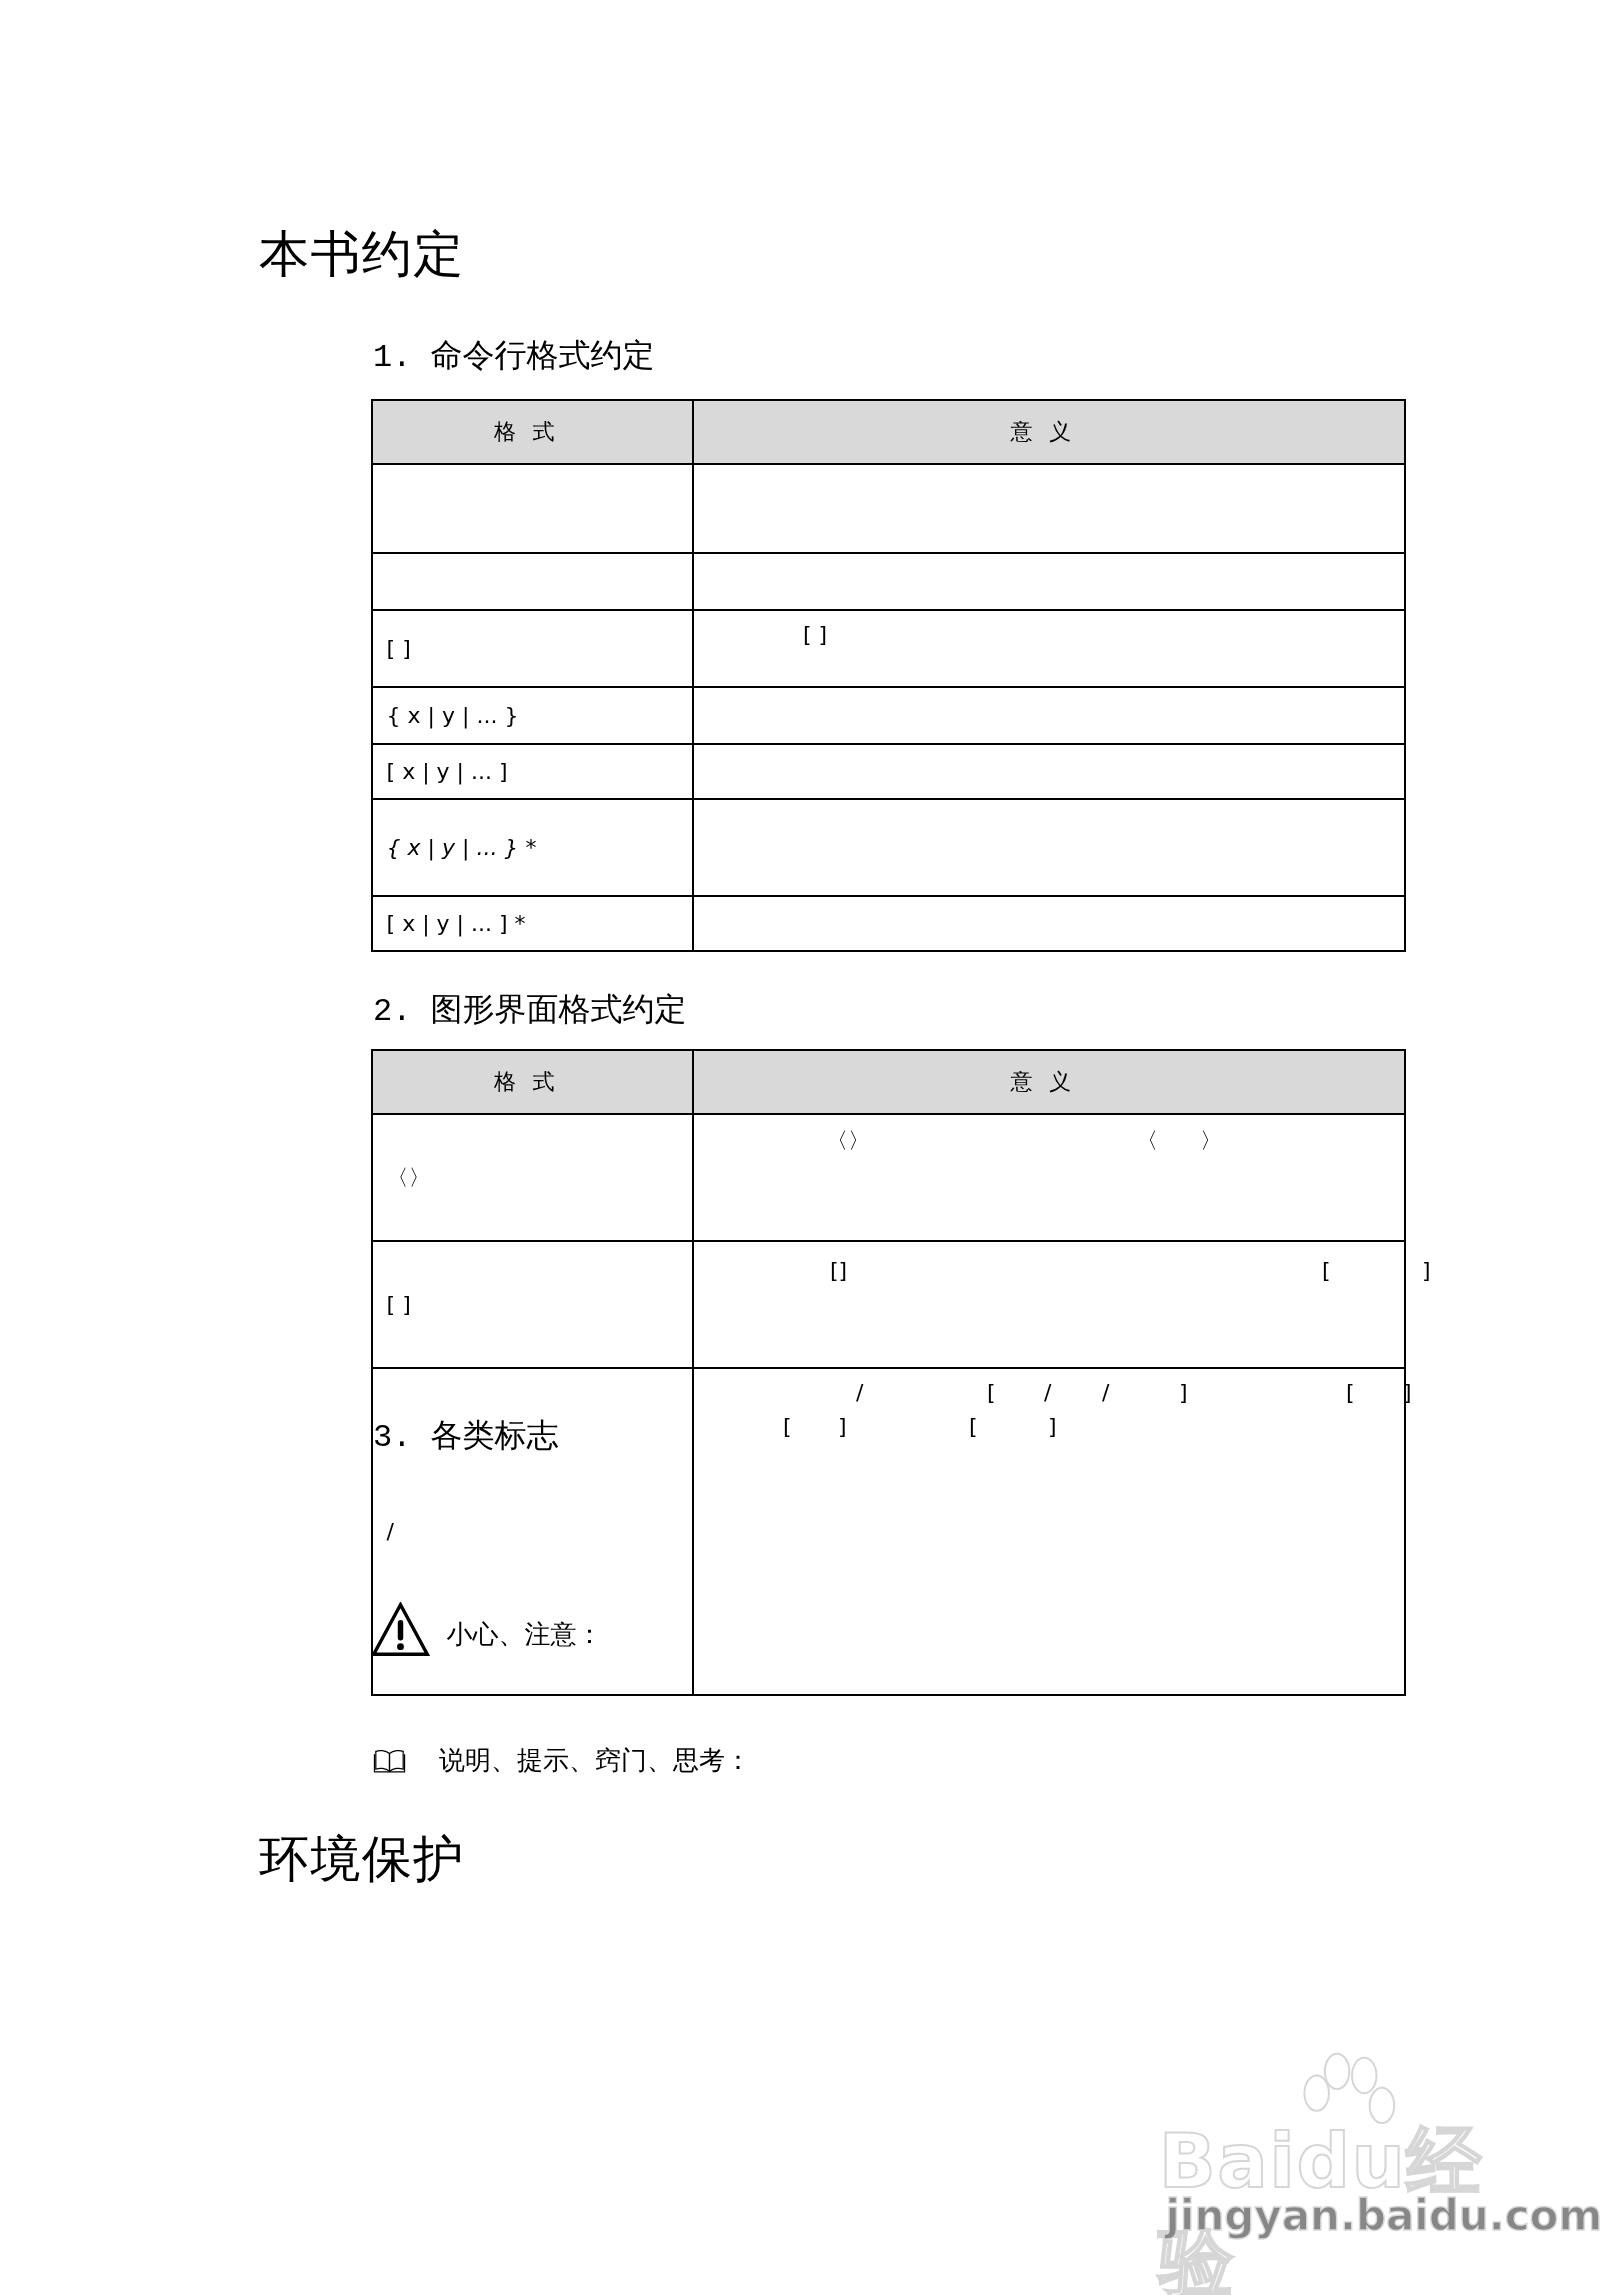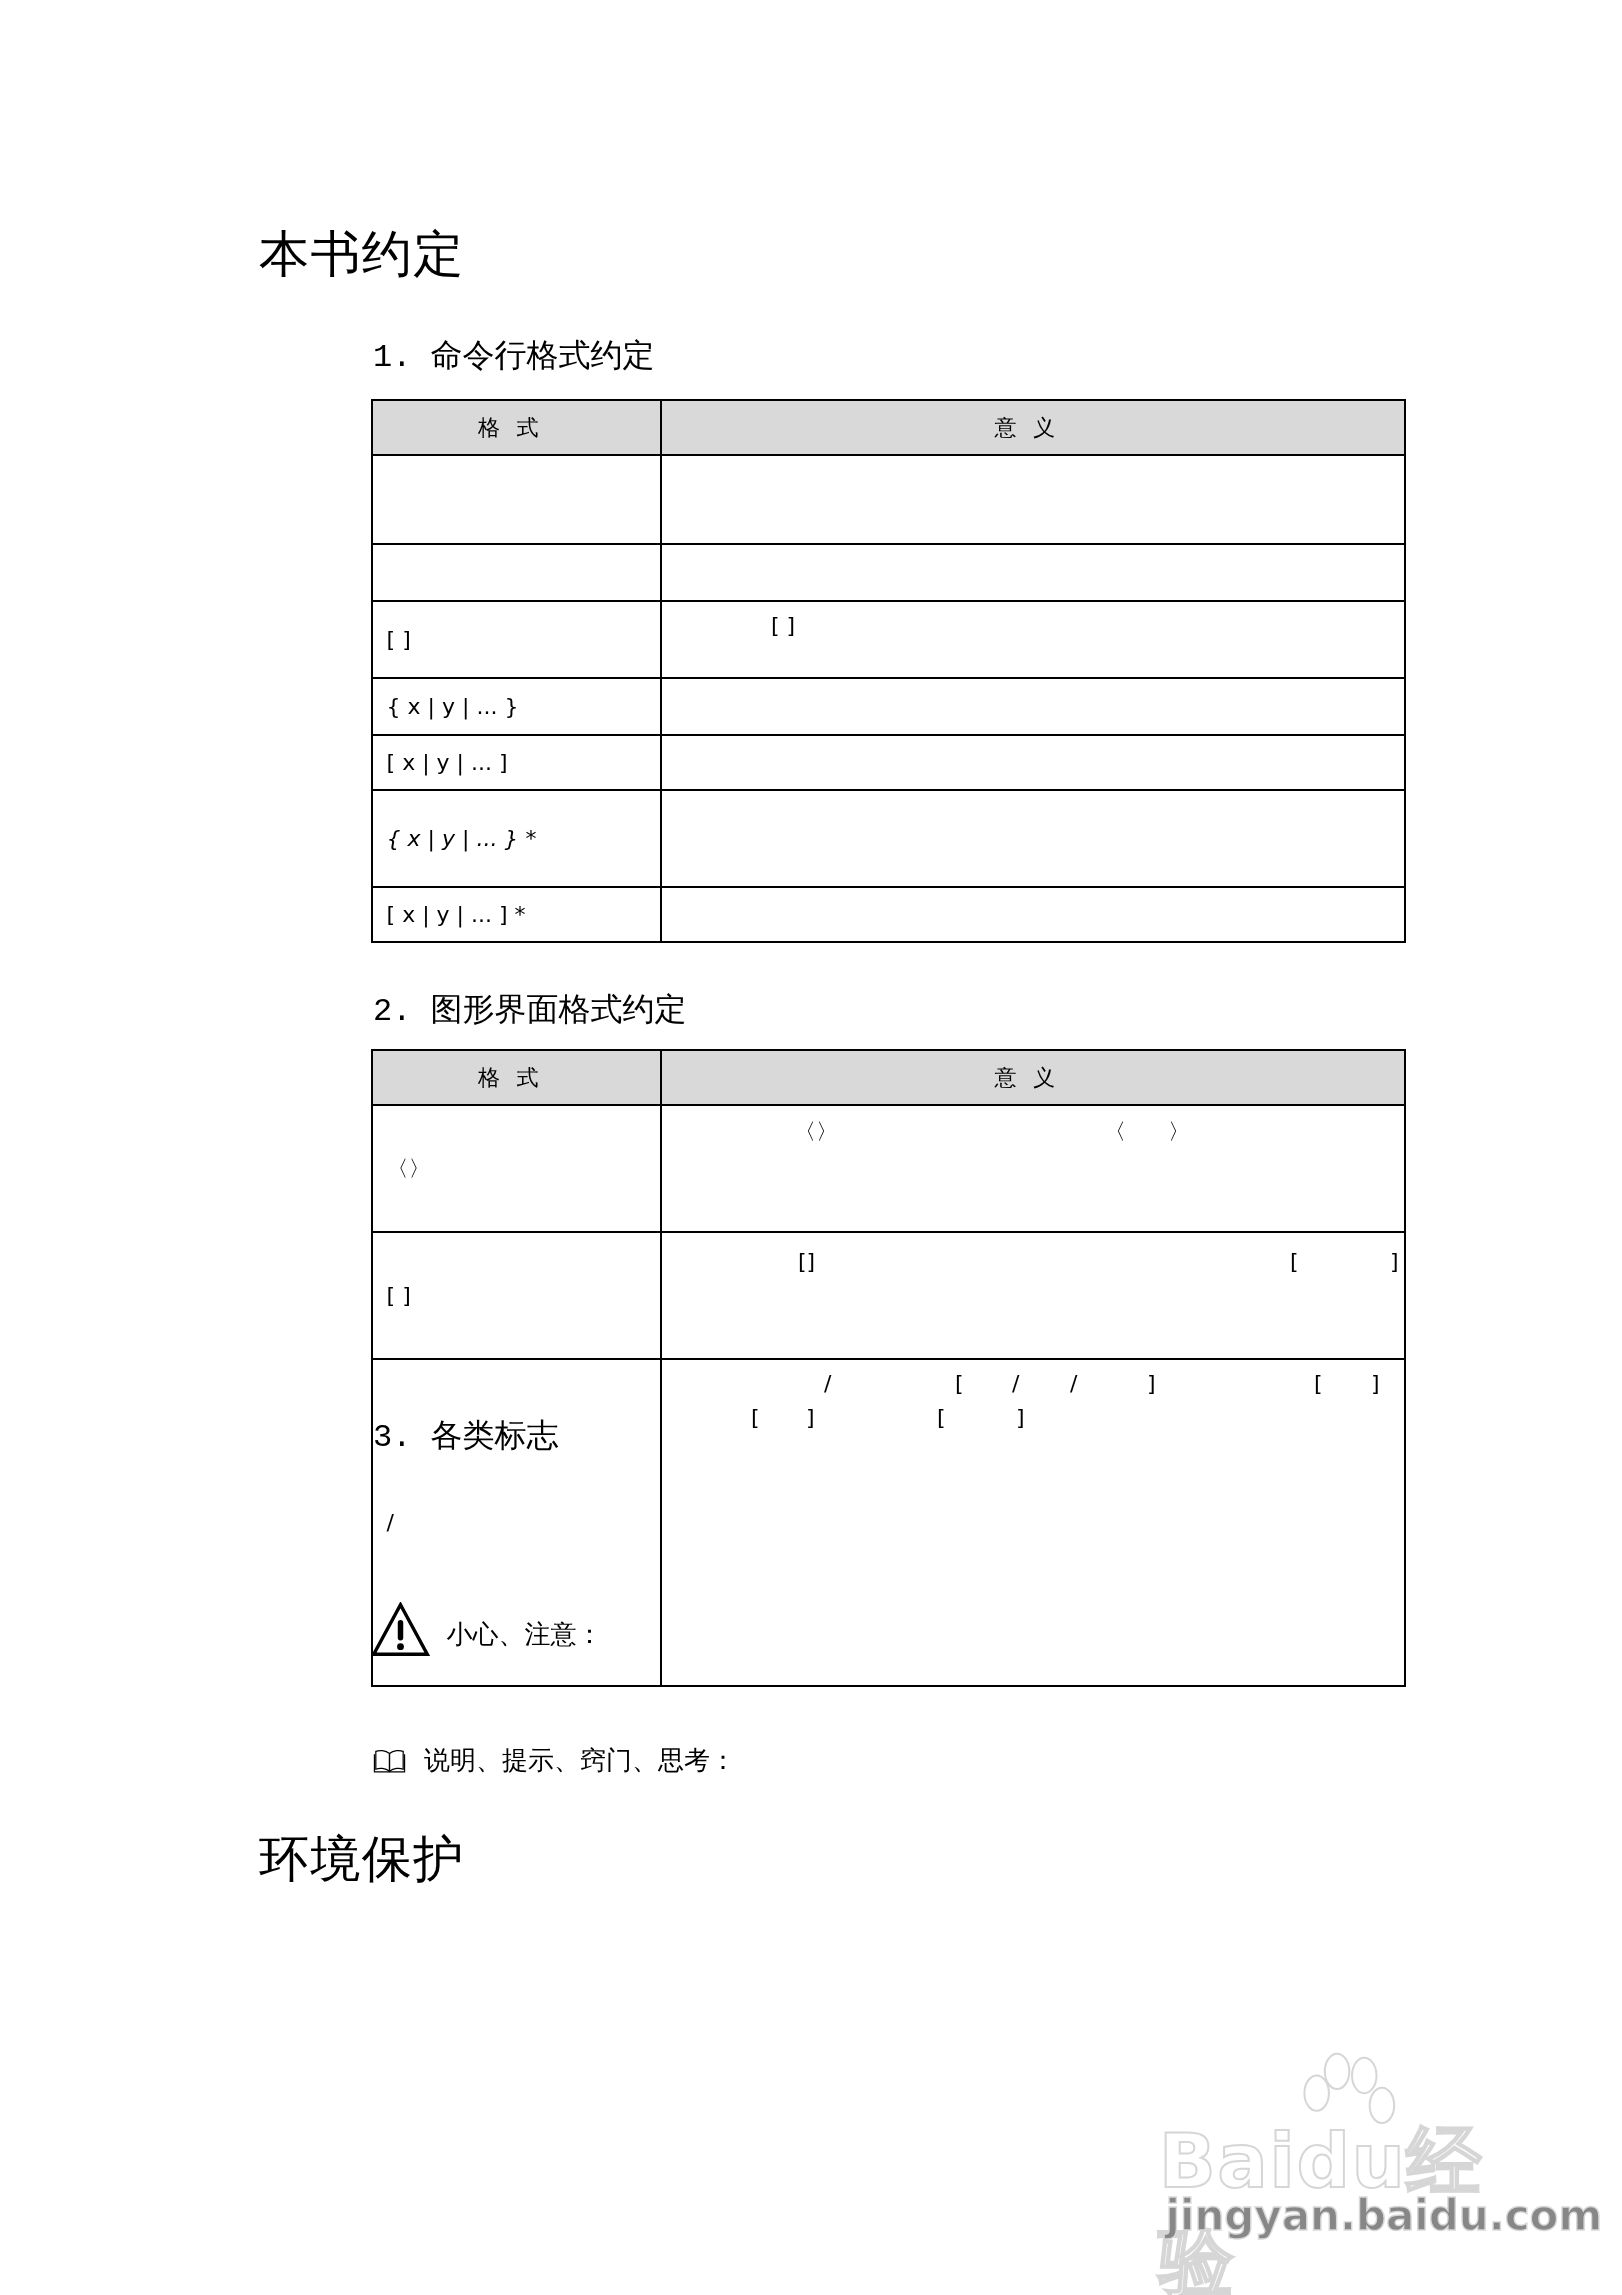--- a/index.html
+++ b/index.html
@@ -13,21 +13,21 @@
   table.conv {
     position: absolute; left: 371px; width: 1035px;
     border-collapse: collapse; table-layout: fixed;
     font-size: 22px;
   }
   table.conv td, table.conv th {
     border: 2.7px solid #000; padding: 0 0 0 13.6px; vertical-align: middle;
     font-weight: normal; text-align: left; white-space: pre;
   }
   table.conv th {
-    background: #d9d9d9; text-align: center; padding: 0;
+    background: #d9d9d9; text-align: center; padding: 16px;
     letter-spacing: 16.4px; font-size: 22px;
   }
   table.conv th.c1, table.conv td.c1 { width: 287px; }
   .meaning-cell { position: relative; }
   .glyph {
     position: absolute; font-size: 22px; line-height: 27px; white-space: pre;
   }
   .flag-row { position: absolute; display: flex; align-items: center; }
   .flag-text { font-size: 26px; line-height: 31px; }
   .watermark {
@@ -147,21 +147,21 @@
 
 <div class="flag-row" style="left:373px; top:1745px;">
   <span style="display:inline-block; width:33px; height:26px;">
     <svg width="33" height="26" viewBox="0 0 48 38">
       <path d="M24,8 C18,3 9,3 4,5 L4,31 C9,29 18,29 24,34 Z" fill="none" stroke="#000" stroke-width="1.8"></path>
       <path d="M24,8 C30,3 39,3 44,5 L44,31 C39,29 30,29 24,34 Z" fill="none" stroke="#000" stroke-width="1.8"></path>
       <path d="M2,9 L2,35 L46,35 L46,9" fill="none" stroke="#000" stroke-width="1.8"></path>
       <line x1="24" y1="8" x2="24" y2="34" stroke="#000" stroke-width="1.5"></line>
     </svg>
   </span>
-  <span class="flag-text" style="margin-left:18px;">说明、提示、窍门、思考：</span>
+  <span class="flag-text" style="margin-left:33px;">说明、提示、窍门、思考：</span>
 </div>
 
 <div class="abs h1" style="left:217px; top:1835px;">环境保护</div>
 
 <div class="watermark">
   <svg class="abs" style="left:136px; top:0px;" width="109" height="102" viewBox="0 0 160 150">
     <ellipse cx="42" cy="62" rx="18" ry="26" fill="#fff" stroke="#d0d0d0" stroke-width="3"></ellipse>
     <ellipse cx="72" cy="30" rx="18" ry="26" fill="#fff" stroke="#d0d0d0" stroke-width="3"></ellipse>
     <ellipse cx="112" cy="36" rx="18" ry="26" fill="#fff" stroke="#d0d0d0" stroke-width="3"></ellipse>
     <ellipse cx="138" cy="80" rx="18" ry="26" fill="#fff" stroke="#d0d0d0" stroke-width="3"></ellipse>

